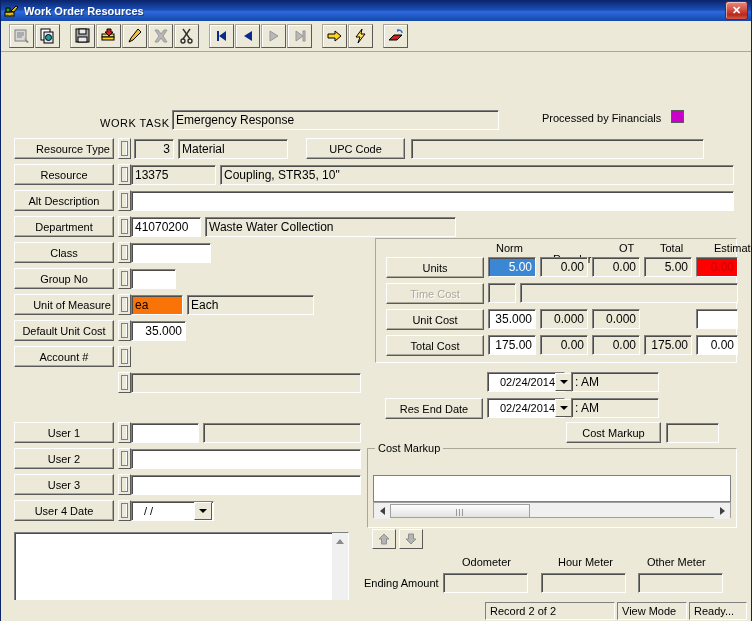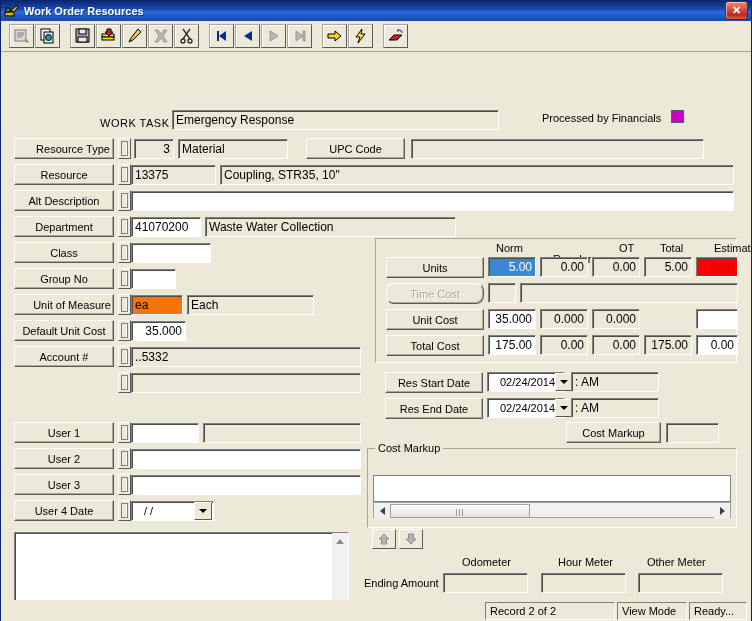--- a/index.html
+++ b/index.html
@@ -90,21 +90,21 @@
     height: 21px;
     background: #ece9d8;
     border: 1px solid;
     border-color: #fff #5a5a5a #5a5a5a #fff;
     box-shadow: inset -1px -1px 0 #aca899;
     display: flex; align-items: center; justify-content: center;
     font-size: 11px; color: #000;
     cursor: pointer;
     box-sizing: border-box;
   }
-  .btnlbl.disabled { color: #aca899; text-shadow: 1px 1px 0 #fff; cursor: default; border-radius: 8px; }
+  .btnlbl.disabled { color: #aca899; text-shadow: 1px 1px 0 #fff; cursor: default; }
   .fld {
     position: absolute;
     height: 20px;
     background: #ece9d8;
     border: 1px solid;
     border-color: #808080 #fff #fff #808080;
     box-shadow: inset 1px 1px 0 #4c4c4c;
     box-sizing: border-box;
     display: flex; align-items: center;
     padding: 0 3px;
@@ -445,21 +445,20 @@
     <div class="btnlbl" style="left:13px; top:268px; width:100px;">Default Unit Cost</div>
     <div class="lookup" style="left:117px; top:268px;">
         <i></i>
       </div>
     <div class="fld white right" style="left:130px; top:269px; width:55px;">35.000</div>
 
     <div class="btnlbl" style="left:13px; top:294px; width:100px;">Account #</div>
     <div class="lookup" style="left:117px; top:294px;">
         <i></i>
       </div>
-    <div class="fld" style="left:130px; top:295px; width:230px;">..5332</div>
 
     <div class="lookup" style="left:117px; top:320px;">
         <i></i>
       </div>
     <div class="fld" style="left:130px; top:321px; width:230px;"></div>
 
     <div class="group" style="left:374px; top:186px; width:362px; height:125px;">
 
       <div class="lbl" style="left:120px; top:3px; font-weight:normal;">Norm</div>
       <div class="lbl" style="left:177px; top:3px;margin-top:11px;">Regular</div>
@@ -485,21 +484,20 @@
       <div class="fld white right" style="left:320px; top:70px; width:42px;"></div>
 
       <div class="btnlbl" style="left:10px; top:96px; width:98px;">Total Cost</div>
       <div class="fld white right" style="left:112px; top:96px; width:48px;">175.00</div>
       <div class="fld right" style="left:164px; top:96px; width:48px;">0.00</div>
       <div class="fld right" style="left:216px; top:96px; width:48px;">0.00</div>
       <div class="fld right" style="left:268px; top:96px; width:48px;">175.00</div>
       <div class="fld white right" style="left:320px; top:96px; width:42px;">0.00</div>
     </div>
 
-    <div class="btnlbl" style="left:384px; top:320px; width:98px;">Res Start Date</div>
     <div class="combo" style="left:486px; top:320px; width:78px;">
       <span class="cval">02/24/2014</span>
       <span class="carrow">
           <span class="caret"></span>
         </span>
     </div>
     <div class="fld" style="left:570px; top:320px; width:88px;">:     AM</div>
 
     <div class="btnlbl" style="left:384px; top:346px; width:98px;">Res End Date</div>
     <div class="combo" style="left:486px; top:346px; width:78px;">

